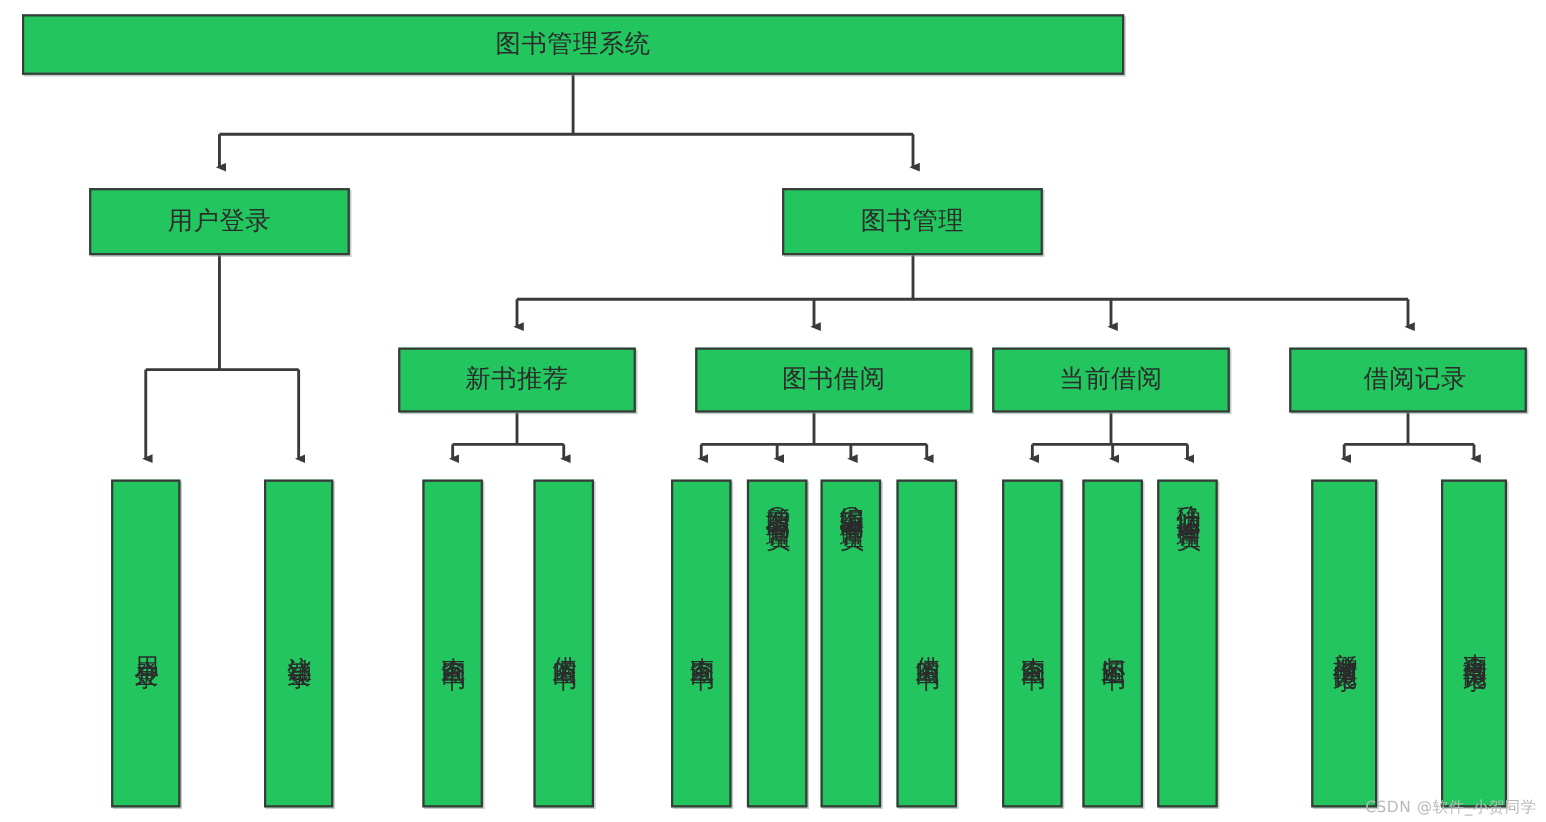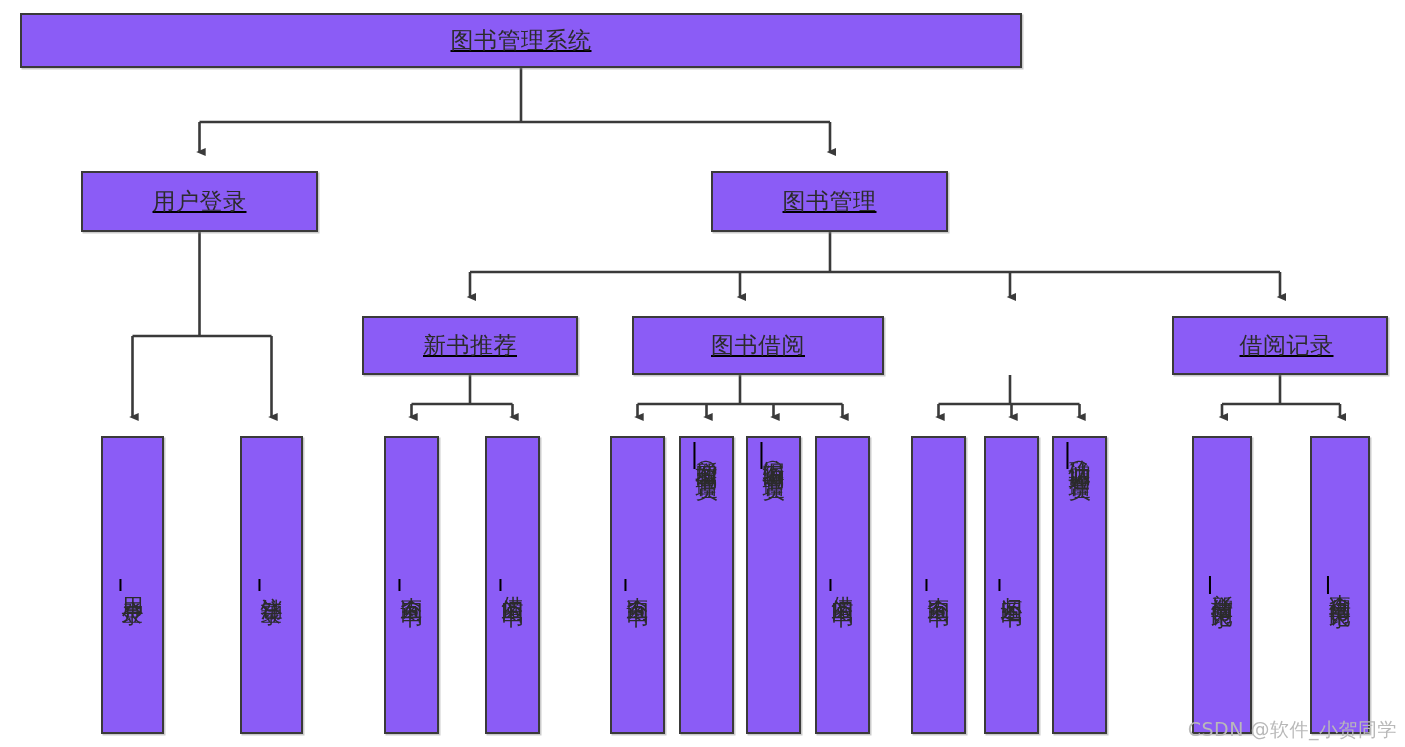--- a/index.html
+++ b/index.html
@@ -16,27 +16,26 @@
   }
   #diagram-root {
     position: absolute;
     left: 0; top: 0;
     width: 1405px;
     height: 747px;
   }
   .node-box {
     position: absolute;
     box-sizing: border-box;
-    background: #8b5cf6;
+    background: #22c55e;
     border: 2.5px solid #3a3a3a;
     display: flex;
     align-items: center;
     justify-content: center;
     box-shadow: 1.5px 1.5px 0 rgba(140,140,140,0.45);
-    text-decoration: underline;
   }
   .node-label {
     color: #2b2b2b;
     font-size: 23px;
     line-height: 1.18;
     letter-spacing: 0.5px;
     white-space: nowrap;
     text-align: center;
   }
   .node-box.vertical {
@@ -59,21 +58,21 @@
     position: absolute;
     left: 0; top: 0;
     width: 1405px;
     height: 747px;
     pointer-events: none;
   }
   #watermark {
     position: absolute;
     right: 8px;
     bottom: 4px;
-    font-size: 19px;
+    font-size: 14px;
     color: #b9b9b9;
     letter-spacing: 0.5px;
     white-space: nowrap;
     font-family: "DejaVu Sans", "Liberation Sans", sans-serif;
     margin-left: 28px;
   }
 </style>
 </head>
 <body>
 
@@ -151,20 +150,23 @@
   <div class="node-box" style="left:362px; top:316px; width:216px; height:59px;">
     <span class="node-label">新书推荐</span>
   </div>
 
   <div class="node-box" style="left:711px; top:171px; width:237px; height:61px;">
     <span class="node-label">图书管理</span>
   </div>
   <div class="node-box" style="left:632px; top:316px; width:252px; height:59px;">
     <span class="node-label">图书借阅</span>
   </div>
+  <div class="node-box" style="left:902px; top:316px; width:216px; height:59px;">
+    <span class="node-label">当前借阅</span>
+  </div>
   <div class="node-box" style="left:1172px; top:316px; width:216px; height:59px;padding-left:13px;">
     <span class="node-label">借阅记录</span>
   </div>
 
   <div class="node-box vertical centered" style="left:101px; top:436px; width:63px; height:298px;">
     <span class="node-label">用户登录</span>
   </div>
   <div class="node-box vertical centered" style="left:240px; top:436px; width:63px; height:298px;">
     <span class="node-label">注销登录</span>
   </div>

